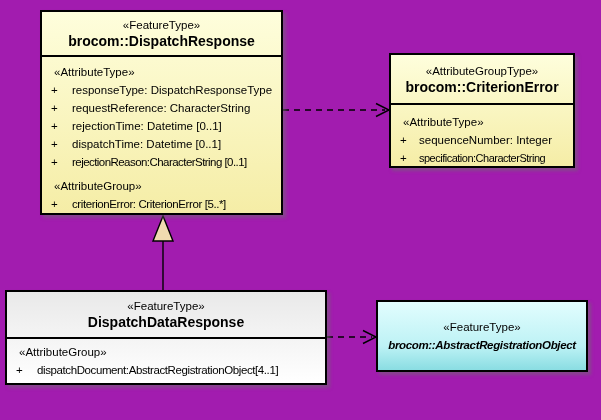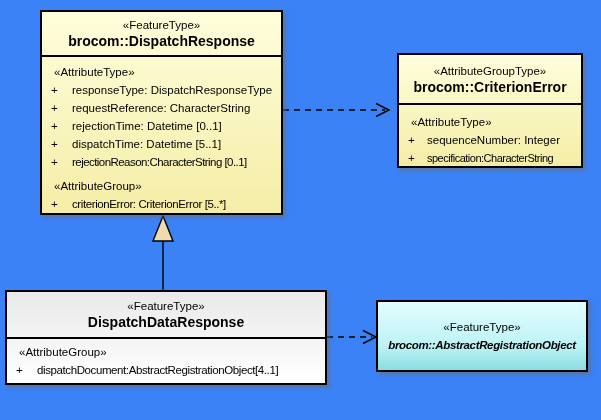--- a/index.html
+++ b/index.html
@@ -1,17 +1,17 @@
 <!DOCTYPE html>
 <html><head>
 <meta charset="utf-8">
 <style>
   html,body{margin:0;padding:0;background:#ffffff;}
   .canvas{
-    position:relative;width:601px;height:420px;background:#3b82f6;
+    position:relative;width:601px;height:420px;background:#a21caf;
     font-family:"Liberation Sans",sans-serif;color:#000;overflow:hidden;
   }
   .uml-box{
     position:absolute;box-sizing:border-box;border:2px solid #000;
     box-shadow:3px 3px 3px rgba(110,110,110,.5);overflow:hidden;
   }
   .fill-yellow{background:linear-gradient(180deg,#FEFEDC 0%,#F5EDA6 100%);}
   .fill-gray{background:linear-gradient(180deg,#E9E9E9 0%,#FFFFFF 100%);}
   .fill-cyan{background:linear-gradient(180deg,#E2FDFE 0%,#BDF2F5 65%,#8ADDE2 100%);}
   .box-header{
@@ -73,35 +73,35 @@
       <div class="attr-row">
         <span class="vis">+</span>
         <span class="attr-text">requestReference: CharacterString</span>
       </div>
       <div class="attr-row">
         <span class="vis">+</span>
         <span class="attr-text">rejectionTime: Datetime [0..1]</span>
       </div>
       <div class="attr-row">
         <span class="vis">+</span>
-        <span class="attr-text">dispatchTime: Datetime [5..1]</span>
+        <span class="attr-text">dispatchTime: Datetime [0..1]</span>
       </div>
       <div class="attr-row">
         <span class="vis">+</span>
         <span class="attr-text xtight">rejectionReason:CharacterString [0..1]</span>
       </div>
       <div class="section-label gap-before">«AttributeGroup»</div>
       <div class="attr-row">
         <span class="vis">+</span>
         <span class="attr-text tight">criterionError: CriterionError [5..*]</span>
       </div>
     </div>
   </div>
 
-  <div class="uml-box fill-yellow" style="left:389px;top:53px;width:186px;height:115px;margin-left:8px;">
+  <div class="uml-box fill-yellow" style="left:389px;top:53px;width:186px;height:115px;">
     <div class="box-header" style="height:50px;">
       <div class="stereotype">«AttributeGroupType»</div>
       <div class="class-name">brocom::CriterionError</div>
     </div>
     <div class="box-body" style="padding-top:8px;">
       <div class="section-label">«AttributeType»</div>
       <div class="attr-row">
         <span class="vis vis-narrow">+</span>
         <span class="attr-text">sequenceNumber: Integer</span>
       </div>

